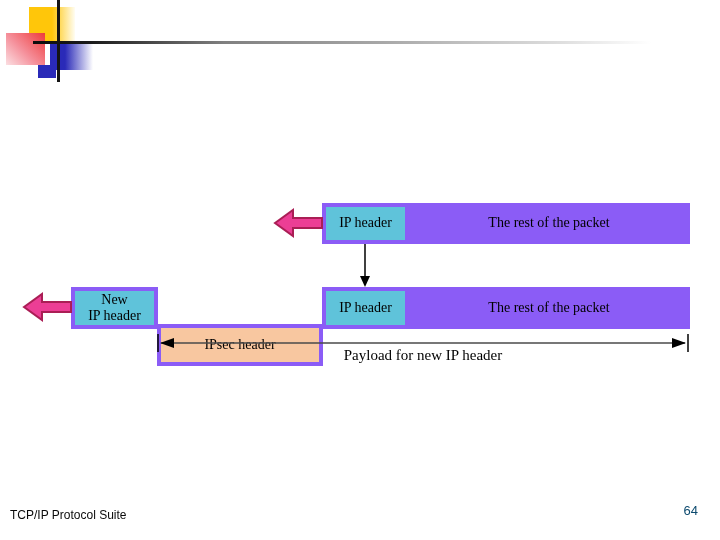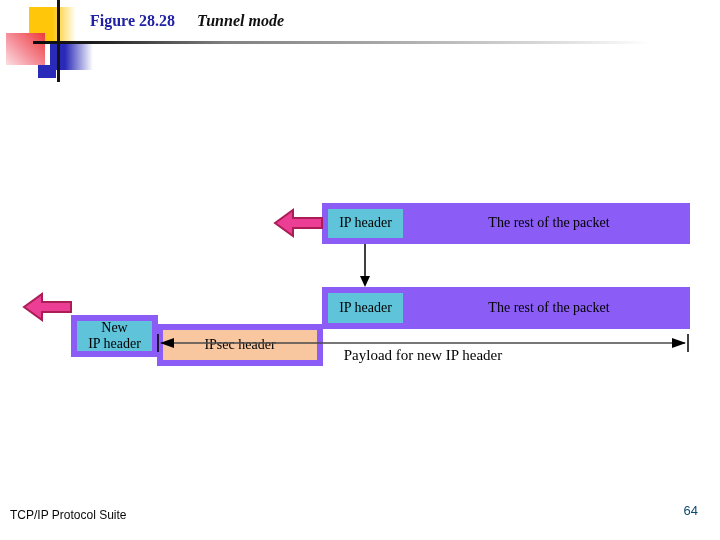--- a/index.html
+++ b/index.html
@@ -19,29 +19,29 @@
     background:linear-gradient(to right,#0d0d0d 0%,#1a1a1a 9%,#808080 30%,#a8a8a8 55%,#dcdcdc 82%,#ffffff 97%);}
   #dec-vline{left:57px;top:0;width:3px;height:82px;z-index:4;background:#141414;}
 
   
   #title-row{position:absolute;left:90px;top:12px;display:flex;gap:22px;z-index:5;
     font-size:16px;font-weight:bold;white-space:nowrap;}
   #figure-label{color:var(--figure-label-blue,#2121a3);}
   #figure-title{color:#101010;font-style:italic;}
 
   
-  .pbox{position:absolute;box-sizing:border-box;border:6px solid #8b5cf6;
+  .pbox{position:absolute;box-sizing:border-box;border:4px solid #8b5cf6;
     display:flex;align-items:center;justify-content:center;text-align:center;
     font-size:14px;color:#000;line-height:1.15;}
   .ipbox{background:var(--ip-header-box,#5fc3da);}
   .ipsecbox{background:var(--ipsec-box,#f8c7a0);}
   .restbox{background:#8b5cf6;}
   #box-top-ip   {left:322px;top:203px;width:87px;height:41px;}
   #box-top-rest {left:408px;top:203px;width:282px;height:41px;}
-  #box-new-ip   {left:71px; top:287px;width:87px;height:42px;flex-direction:column;margin-top:28px;}
+  #box-new-ip   {left:71px; top:287px;width:87px;height:42px;flex-direction:column;}
   #box-ipsec    {left:157px;top:287px;width:166px;height:42px;margin-top:37px;}
   #box-bot-ip   {left:322px;top:287px;width:87px;height:42px;}
   #box-bot-rest {left:408px;top:287px;width:282px;height:42px;}
 
   .arr{position:absolute;z-index:6;}
   #arrow-top{left:273px;top:207px;}
   #arrow-bottom{left:22px;top:291px;}
   #arrow-down{left:359px;top:244px;}
   #arrow-span{left:157px;top:332px;}
 
@@ -59,24 +59,20 @@
 
 <div id="slide">
 
   <div class="dec" id="dec-yellow"></div>
   <div class="dec" id="dec-red"></div>
   <div class="dec" id="dec-blue-main"></div>
   <div class="dec" id="dec-blue-foot"></div>
   <div class="dec" id="dec-hline"></div>
   <div class="dec" id="dec-vline"></div>
 
-  <div id="title-row">
-    <span id="figure-label">Figure 28.28</span>
-    <span id="figure-title">Tunnel mode</span>
-  </div>
 
   <svg class="arr" id="arrow-top" width="50" height="32">
     <polygon points="2,16 20,3 20,11 49,11 49,21 20,21 20,29" style="fill:var(--arrow-fill,#ec3e95);stroke:var(--arrow-stroke,#aa1e55);stroke-width:2;stroke-linejoin:miter;"></polygon>
   </svg>
   <div class="pbox ipbox" id="box-top-ip">
     <span>IP header</span>
   </div>
   <div class="pbox restbox" id="box-top-rest">
     <span>The rest of the packet</span>
   </div>

